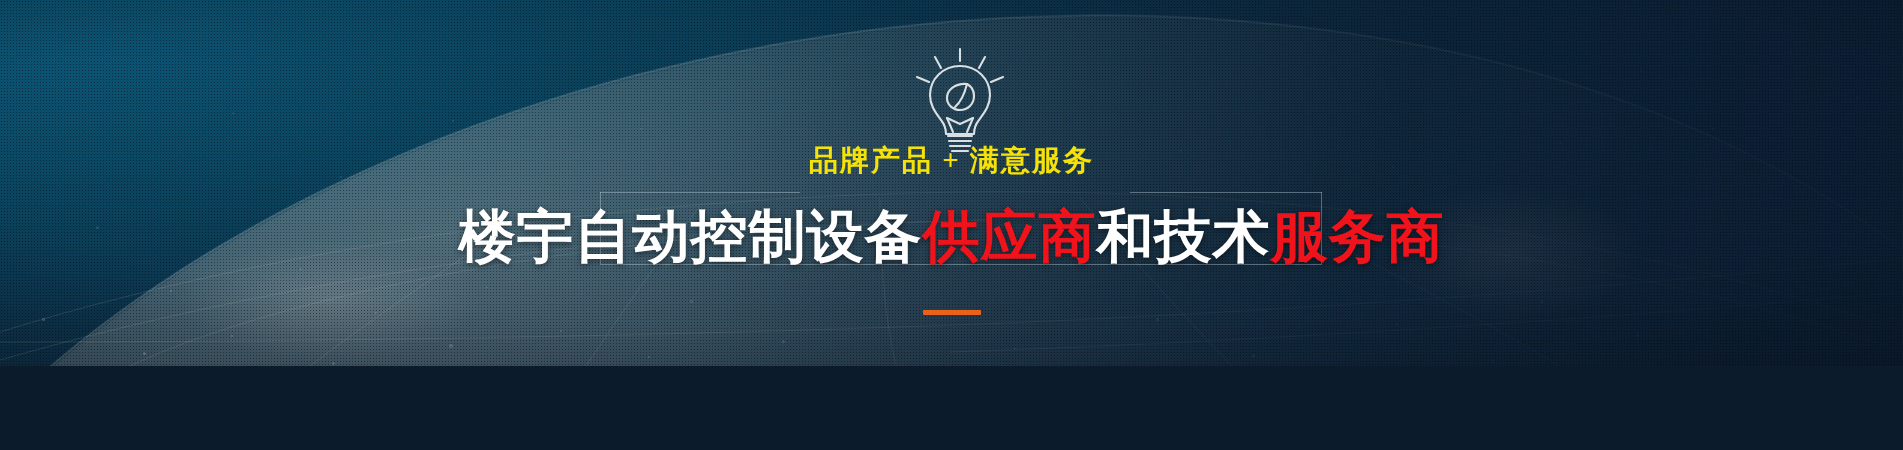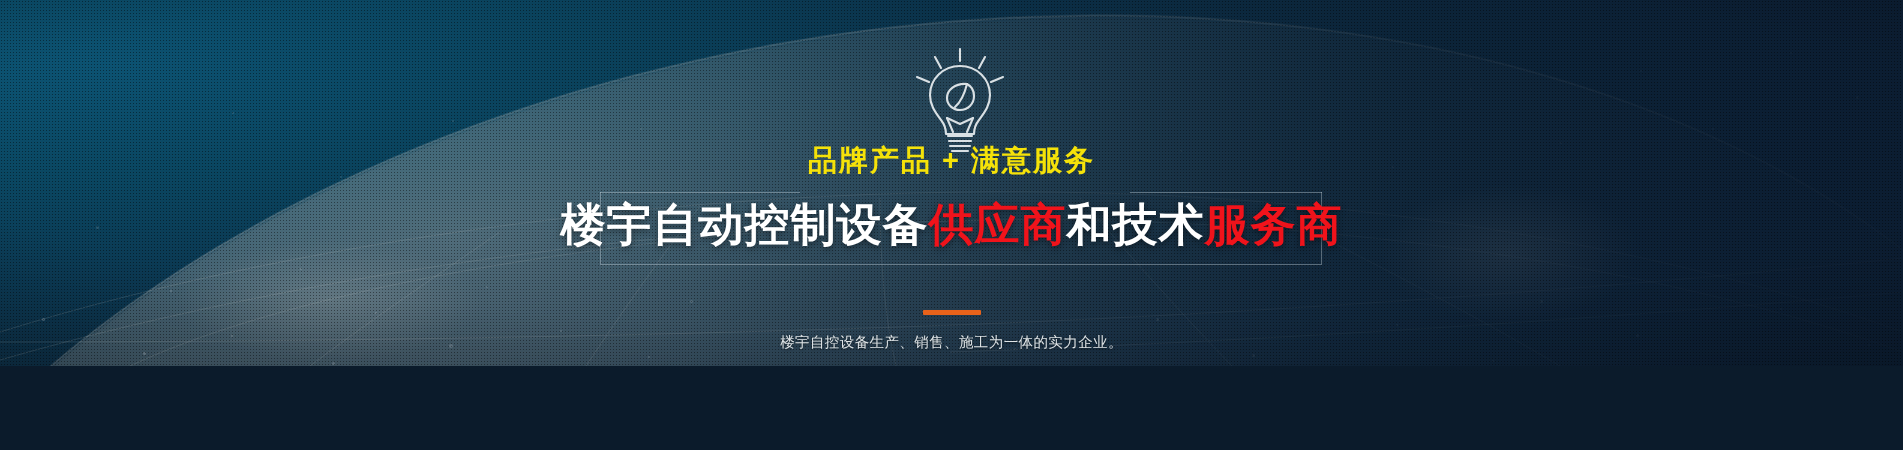--- a/index.html
+++ b/index.html
@@ -5,21 +5,21 @@
   html, body {
     margin: 0;
     padding: 0;
     background: #0b1b2b;
   }
   #banner {
     position: relative;
     width: 1903px;
     height: 366px;
     overflow: hidden;
-    font-family: Liberation Sans, sans-serif;
+    font-family: Liberation Serif, serif;
     user-select: none;
   }
 
   
   .bg-base {
     position: absolute;
     inset: 0;
     background:
       radial-gradient(115% 135% at 6% 18%, #0c5474 0%, #0a4863 22%, #0b3a54 42%, #0d2f46 60%, #0e2740 78%, #0f2239 100%);
   }
@@ -144,23 +144,23 @@
     font-size: 29px;
     font-weight: bold;
     letter-spacing: 2px;
     line-height: 36px;
     white-space: nowrap;
   }
 
   .headline {
     position: absolute;
     left: 0; right: 0;
-    top: 196px;
+    top: 208px;
     text-align: center;
-    font-size: 45px;
+    font-size: 57px;
     font-weight: bold;
     letter-spacing: 1px;
     line-height: 58px;
     white-space: nowrap;
     color: #ffffff;
     text-shadow: 0 2px 6px rgba(0,0,0,0.45);
   }
   .headline .hl-red { color: #f0131b; }
 
   .divider {
@@ -307,20 +307,19 @@
 
     <div class="tagline">品牌产品 + 满意服务</div>
 
     <div class="headline">
       <span>楼宇自动控制设备</span><span class="hl-red">供应商</span><span>和技术</span><span class="hl-red">服务商</span>
     </div>
 
     <div class="divider"></div>
 
     <div class="desc">
-      <span>楼宇自控设备生产、销售、施工为一体的实力企业。</span>
     </div>
 
   <div style="position: absolute; left: 600px; top: 192px; width: 200px; height: 1px; background: rgba(190, 205, 215, 0.42);"></div>
         <div style="position: absolute; left: 1130px; top: 192px; width: 192px; height: 1px; background: rgba(190, 205, 215, 0.42);"></div>
       </div>
 </div>
 
 </div>
 </body></html>

